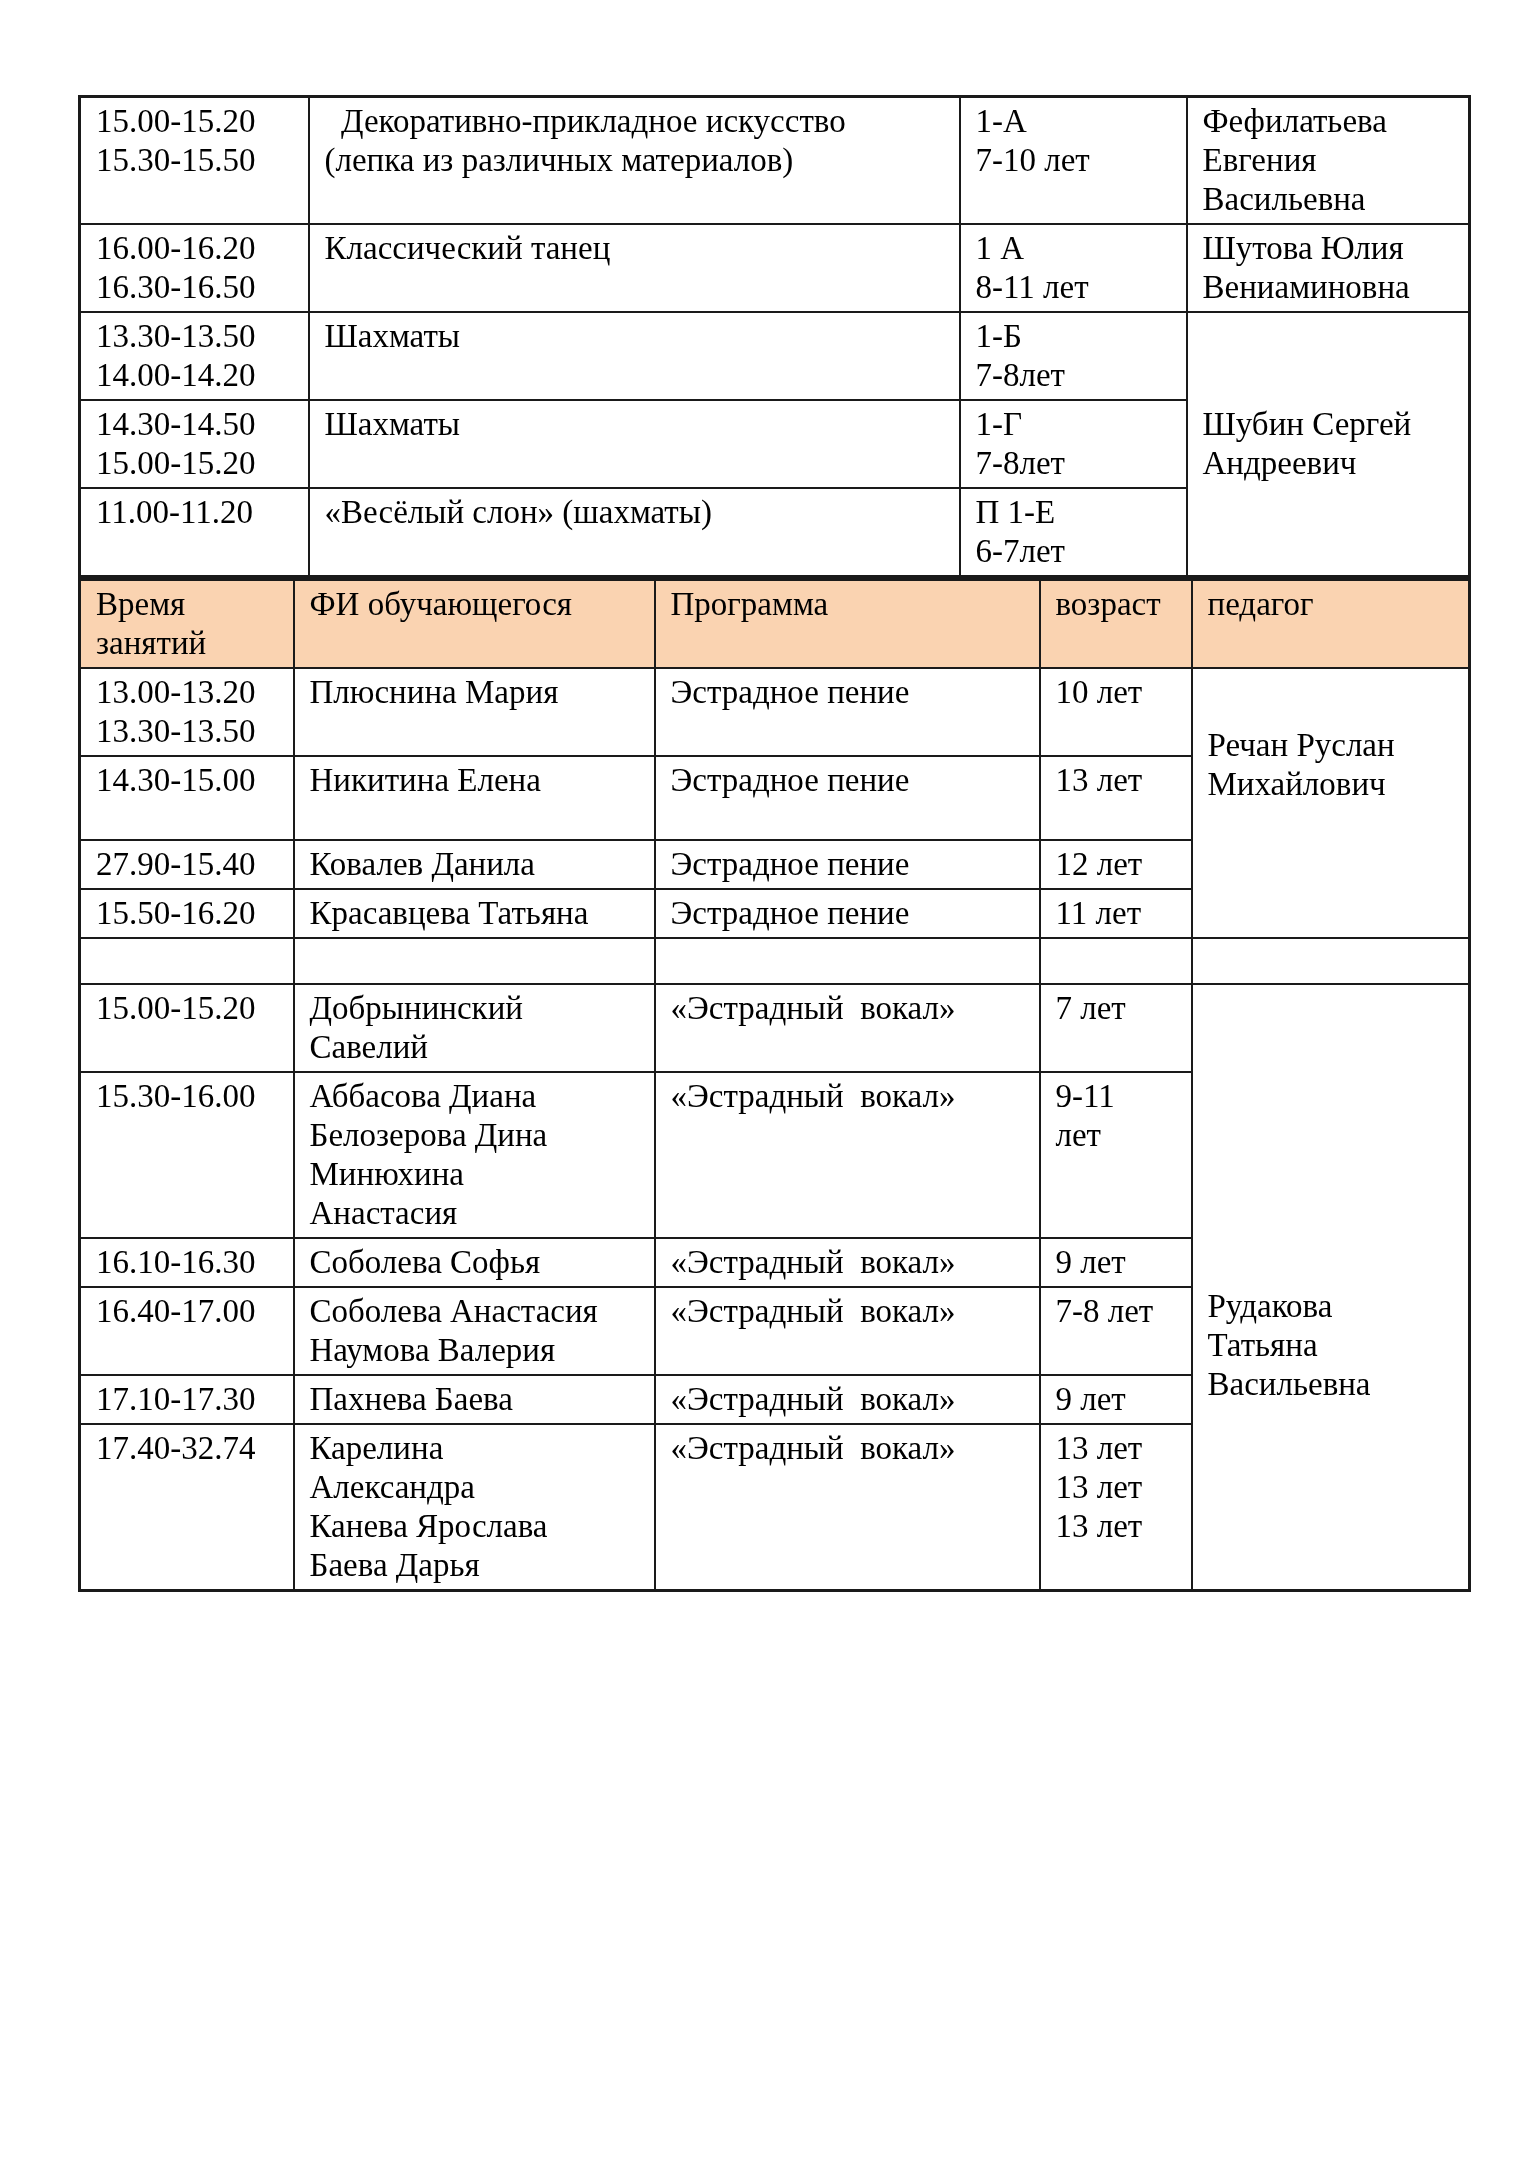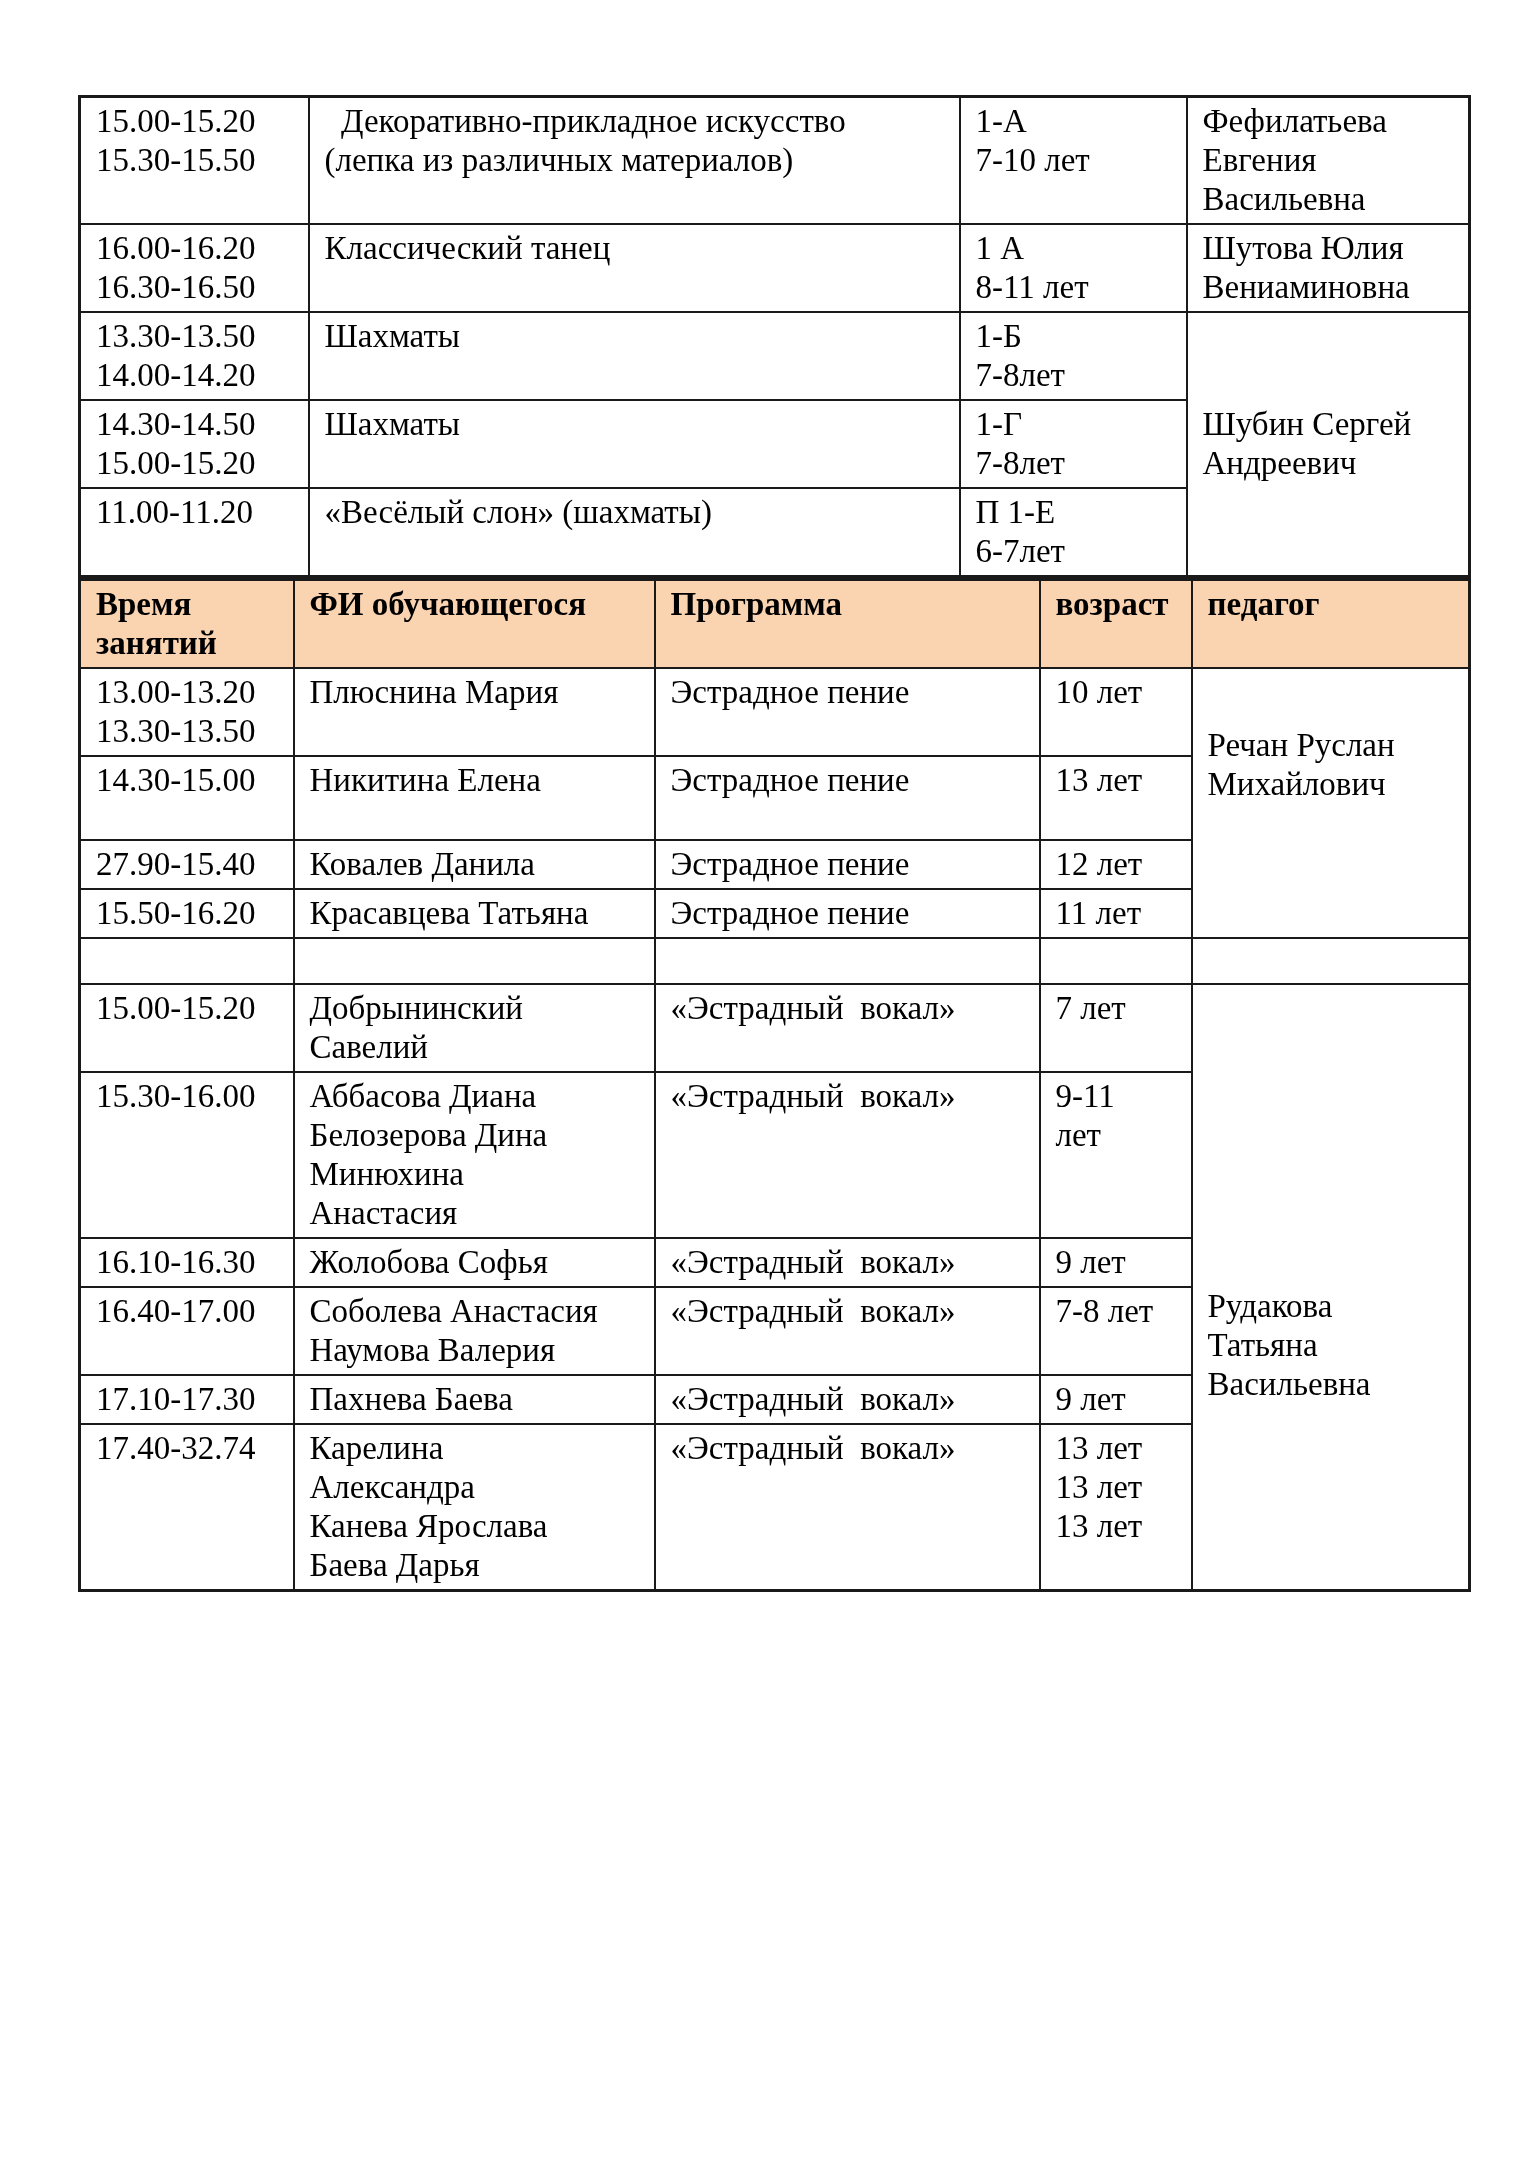--- a/index.html
+++ b/index.html
@@ -30,21 +30,21 @@
     border: 2px solid var(--border-c, #1a1a1a);
     vertical-align: top;
     padding: 4px 12px 4px 15px;
     white-space: pre-wrap;
     overflow: hidden;
     font-weight: normal;
     text-align: left;
   }
   th {
     background: var(--header-bg, #fad3b1);
-    font-weight: bold;
+    font-weight: normal;
   }
   .v-mid { vertical-align: middle; }
   .pad-b80 { padding-bottom: 80px; }
   .pad-t180 { padding-top: 120px; }
   .section-heading {
     font-size: 34px;
     line-height: 40px;
     font-weight: bold;
     margin: 74px 0 27px 14px;
   }
@@ -179,21 +179,21 @@
         <td>Аббасова Диана
 Белозерова Дина
 Минюхина
 Анастасия</td>
         <td>«Эстрадный  вокал»</td>
         <td>9-11
 лет</td>
       </tr>
       <tr class="h45">
         <td>16.10-16.30</td>
-        <td>Жолобова Софья</td>
+        <td>Соболева Софья</td>
         <td>«Эстрадный  вокал»</td>
         <td>9 лет</td>
       </tr>
       <tr class="h84">
         <td>16.40-17.00</td>
         <td>Соболева Анастасия
 Наумова Валерия</td>
         <td>«Эстрадный  вокал»</td>
         <td>7-8 лет</td>
       </tr>

